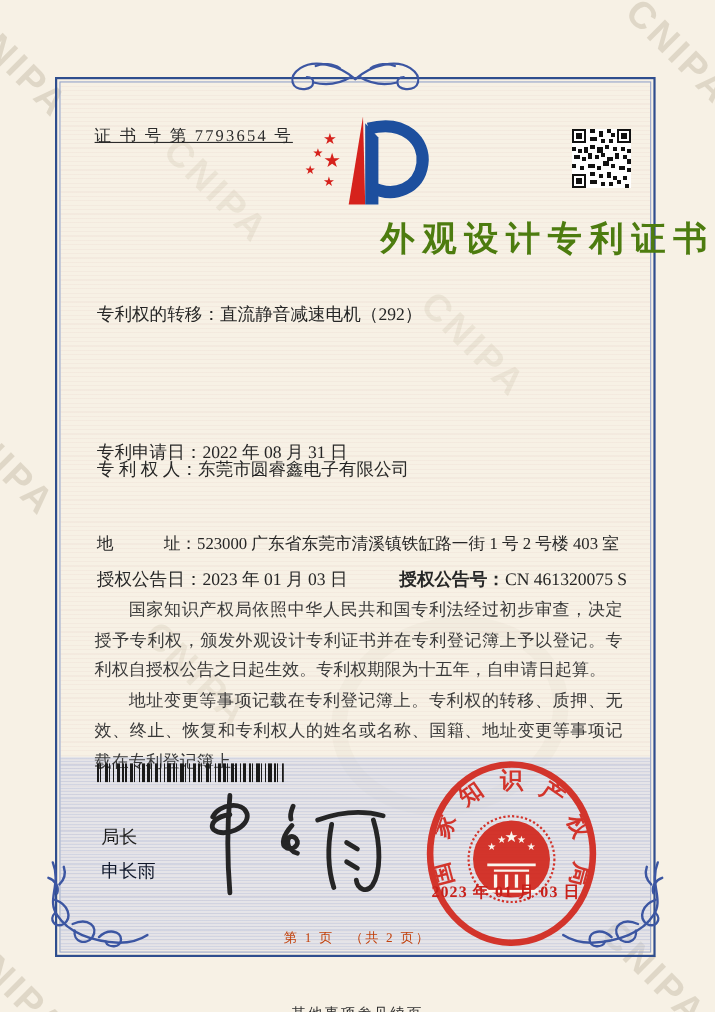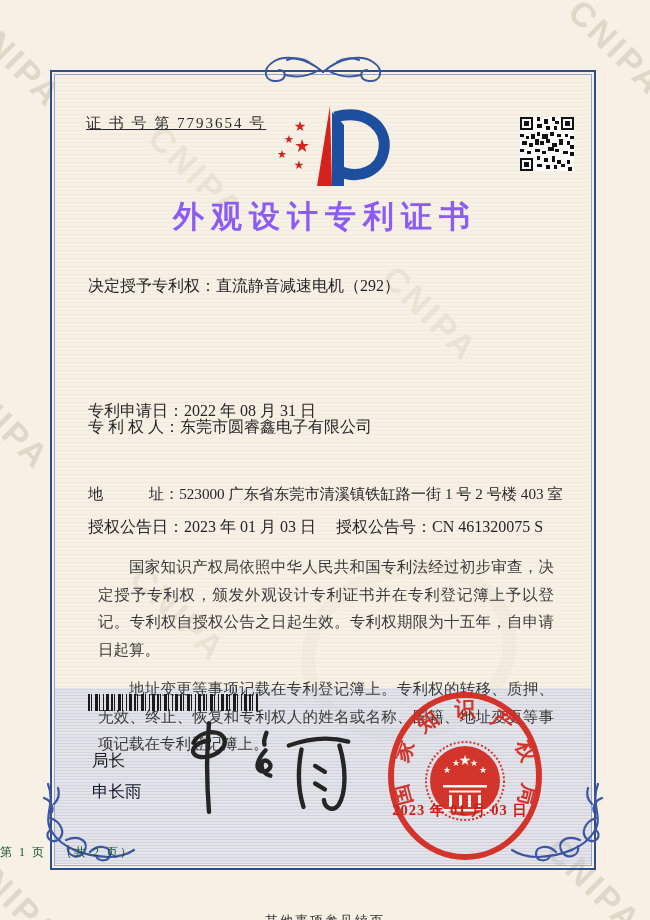--- a/index.html
+++ b/index.html
@@ -23,47 +23,47 @@
     letter-spacing:3px;color:rgba(168,155,128,0.30);
     transform:rotate(45deg);transform-origin:left top;pointer-events:none;}
   .wm-light{color:rgba(190,178,150,0.20);}
   .wm-ring{position:absolute;left:300px;top:562px;width:190px;height:150px;
     border:14px solid rgba(205,195,175,0.10);border-radius:50%;
     transform:rotate(-15deg);pointer-events:none;}
   
   .cert-no{position:absolute;left:86px;top:114px;font-size:15px;letter-spacing:2px;color:#2b2b2b;text-decoration:underline;}
   .logo{position:absolute;left:274px;top:98px;}
   .qr{position:absolute;left:520px;top:117px;}
-  .title{position:absolute;left:0;top:196px;width:100%;text-align:center;
-    font-size:31px;font-weight:700;letter-spacing:7px;color:#8b5cf6;}
+  .title{position:absolute;left:0;top:196px;width:100%;text-align:right;
+    font-size:31px;font-weight:700;letter-spacing:7px;color:#4d7c0f;}
   
   .row{position:absolute;left:88px;font-size:16px;white-space:nowrap;color:#262626;}
   .r1{top:276px}.r2{top:318px}.r3{top:360px}.r4{top:401px}.r5{top:417px}
   .r6{top:484px;font-size:15.2px}.r7{top:517px}
-  .pair2{margin-left:16px;}
+  .pair2{margin-left:43px;font-weight:bold;}
   
   .paras{position:absolute;left:86px;top:541px;width:480px;}
-  .paras p{margin:12px;text-indent:2em;line-height:27.5px;font-size:15.5px;
+  .paras p{margin:0;text-indent:2em;line-height:27.5px;font-size:15.5px;
     color:#3a3a3a;text-align:justify;}
   
   .barcode{position:absolute;left:88px;top:694px;width:170px;height:17px;
     background:repeating-linear-gradient(90deg,
       #1a1a1a 0 2px,transparent 2px 3px,#1a1a1a 3px 4px,transparent 4px 7px,
       #1a1a1a 7px 10px,transparent 10px 11px,#1a1a1a 11px 12px,transparent 12px 15px,
       #1a1a1a 15px 16px,transparent 16px 18px,#1a1a1a 18px 21px,transparent 21px 23px);}
   .signer-title{position:absolute;left:92px;top:750px;font-family:"Liberation Sans","DejaVu Sans",sans-serif;
     font-size:16.5px;color:#1e1e1e;}
   .signer-name{position:absolute;left:92px;top:781px;font-family:"Liberation Sans","DejaVu Sans",sans-serif;
     font-size:16.5px;color:#0f172a;}
   .signature{position:absolute;left:172px;top:710px;}
   .seal{position:absolute;left:383px;top:689px;}
   .seal-date{position:absolute;left:378px;top:801px;width:164px;text-align:center;
     font-size:14.5px;font-weight:700;color:#c8201a;letter-spacing:1px;white-space:nowrap;}
-  .page-info{position:absolute;left:0;top:844px;width:100%;text-align:left;
-    font-size:12px;letter-spacing:2px;color:#14532d;}
+  .page-info{position:absolute;left:0;top:844px;width:100%;text-align:center;
+    font-size:12px;letter-spacing:2px;color:#c2410c;}
   .cont-note{position:absolute;left:0;top:884px;width:100%;text-align:center;
     font-size:13px;letter-spacing:2px;color:#303030;margin-top:28px;}
   
   .top-ornament{position:absolute;left:223px;top:48px;}
   .flourish-left{position:absolute;left:36px;top:780px;}
   .flourish-right{position:absolute;left:510px;top:780px;transform:scaleX(-1);}
   svg{display:block;}
 </style>
 </head>
 <body>
@@ -196,21 +196,21 @@
           <rect x="18" y="26" width="2" height="2"></rect>
           <rect x="22" y="25" width="2" height="2"></rect>
           <rect x="25" y="23" width="2" height="2"></rect>
           <rect x="26" y="27" width="2" height="2"></rect>
       </g>
     </svg>
   </div>
 
   <div class="title">外观设计专利证书</div>
 
-  <div class="row r1"><span>决定授予专利权：</span><span>直流静音减速电机（292）</span></div>
+  <div class="row r1"><span>专利权的转移：</span><span>直流静音减速电机（292）</span></div>
   <div class="row r4"><span>专利申请日：</span><span>2022 年 08 月 31 日</span></div>
   <div class="row r5"><span>专 利 权 人：</span><span>东莞市圆睿鑫电子有限公司</span></div>
   <div class="row r6"><span>地　　　址：</span><span>523000 广东省东莞市清溪镇铁缸路一街 1 号 2 号楼 403 室</span></div>
   <div class="row r7">
     <span>授权公告日：</span><span>2023 年 01 月 03 日</span>
     <span class="pair2">授权公告号：</span><span>CN 461320075 S</span>
   </div>
 
   <div class="paras">
     <p>国家知识产权局依照中华人民共和国专利法经过初步审查，决定授予专利权，颁发外观设计专利证书并在专利登记簿上予以登记。专利权自授权公告之日起生效。专利权期限为十五年，自申请日起算。</p>

